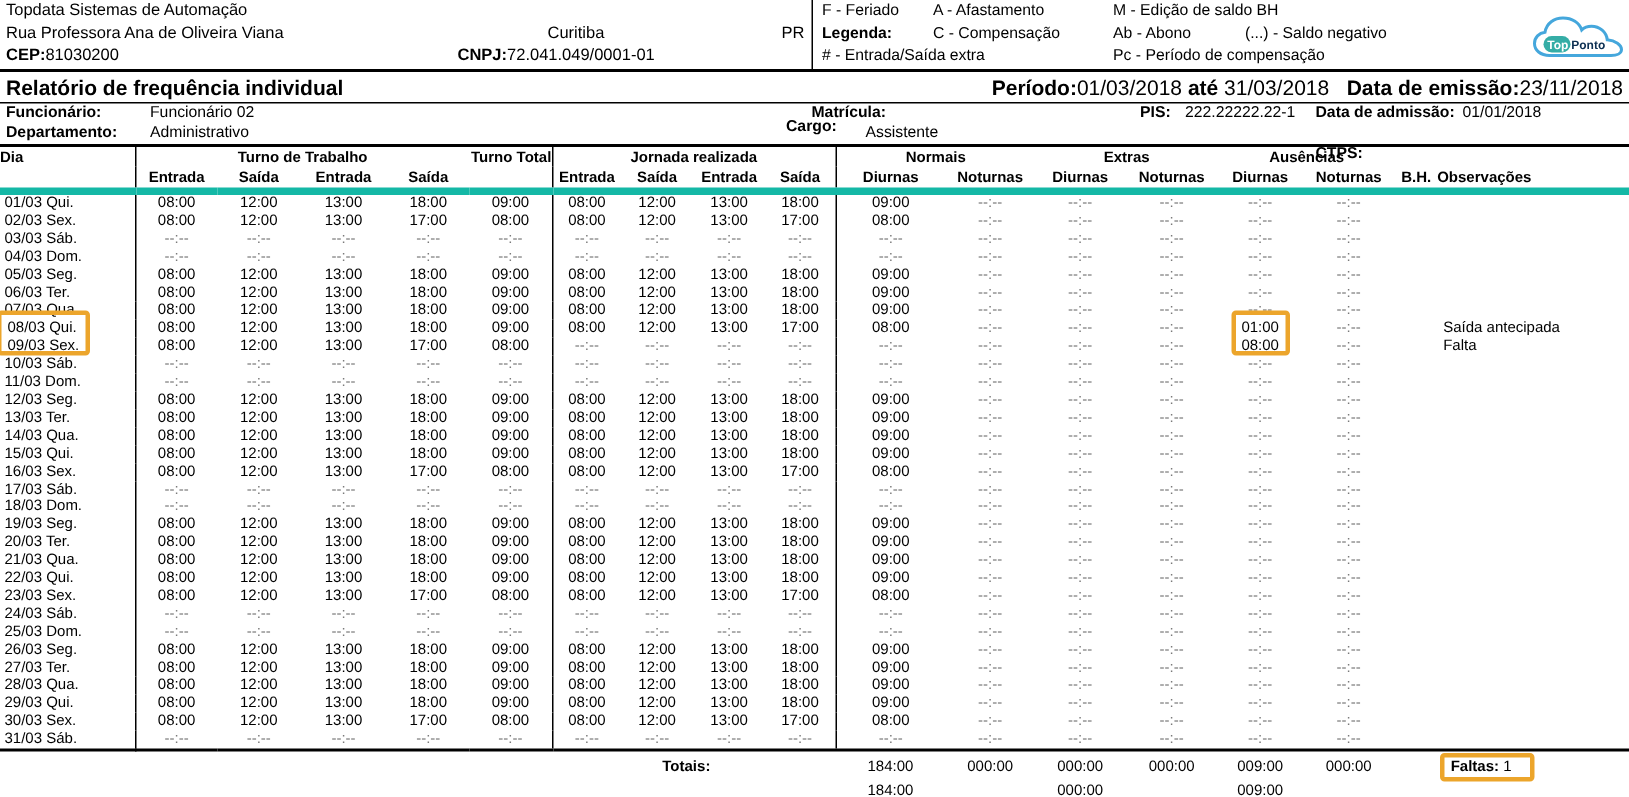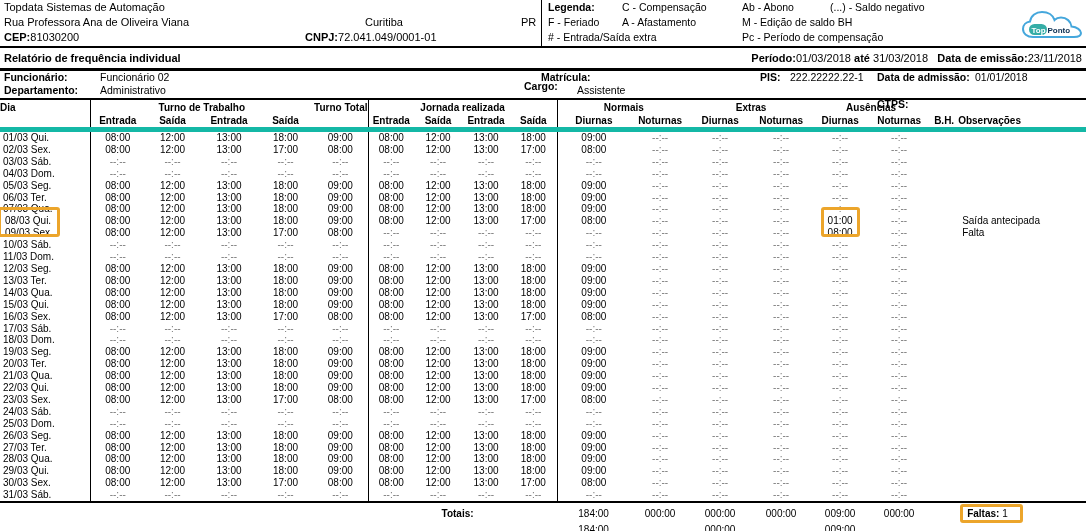--- a/index.html
+++ b/index.html
@@ -9,21 +9,21 @@
   .hdr{position:relative;height:46px;border-bottom:2px solid #000;}
   .hdr-left{position:absolute;left:0;top:0;width:541px;height:46px;font-size:11px;}
   .hdr-left span{position:absolute;white-space:nowrap;}
   .b{font-weight:bold;}
   .hdr-legend{position:absolute;left:541px;top:0;width:478px;height:46px;border-left:1px solid #000;
               font-size:10.5px;padding-left:6px;box-sizing:border-box;}
   .lg-row{display:flex;height:15px;line-height:15px;white-space:nowrap;}
   .lg-a{width:74px;} .lg-b{width:120px;} .lg-ab{width:194px;} .lg-c{width:88px;}
   .logo{position:absolute;right:3px;top:9px;width:62px;height:35px;}
   
-  .titlebar{height:20px;border-bottom:3px solid #000000;display:flex;align-items:center;font-size:11px;}
+  .titlebar{height:20px;border-bottom:1px solid #000000;display:flex;align-items:center;font-size:14px;}
   .titlebar .title{font-weight:bold;padding-left:4px;}
   .titlebar .right{margin-left:auto;padding-right:4px;white-space:nowrap;}
   
   .info{position:relative;height:27px;border-bottom:2px solid #000;font-size:10.5px;}
   .info span{position:absolute;white-space:nowrap;}
   
   table.grid{border-collapse:collapse;table-layout:fixed;width:1086px;font-size:10px;}
   table.grid th,table.grid td{padding:0;margin:0;overflow:visible;white-space:nowrap;}
   thead th{font-weight:bold;text-align:center;}
   thead tr.h1 th{height:13px;vertical-align:bottom;}
@@ -59,29 +59,29 @@
     <div class="hdr-left">
       <span style="left:4px;top:1px">Topdata Sistemas de Automação</span>
       <span style="left:4px;top:16px">Rua Professora Ana de Oliveira Viana</span>
       <span style="left:365px;top:16px">Curitiba</span>
       <span style="left:521px;top:16px">PR</span>
       <span style="left:4px;top:31px"><b class="b">CEP:</b><span>81030200</span></span>
       <span style="left:305px;top:31px"><b class="b">CNPJ:</b><span>72.041.049/0001-01</span></span>
     </div>
     <div class="hdr-legend">
       <div class="lg-row">
+        <span class="lg-a">F - Feriado</span>
+        <span class="lg-b">A - Afastamento</span>
+        <span>M - Edição de saldo BH</span>
+      </div>
+      <div class="lg-row">
         <span class="lg-a b">Legenda:</span>
         <span class="lg-b">C - Compensação</span>
         <span class="lg-c">Ab - Abono</span>
         <span>(...) - Saldo negativo</span>
-      </div>
-      <div class="lg-row">
-        <span class="lg-a">F - Feriado</span>
-        <span class="lg-b">A - Afastamento</span>
-        <span>M - Edição de saldo BH</span>
       </div>
       <div class="lg-row">
         <span class="lg-ab"># - Entrada/Saída extra</span>
         <span>Pc - Período de compensação</span>
       </div>
     </div>
     <div class="logo">
       <svg width="62" height="35" viewBox="0 0 62 35">
         <path d="M12,28 C6,28 2,24.5 2,20 C2,16 5,13 9,12.5 C10,6.5 15,3 21,3 C27,3 32,6 33.5,11 C35,9.5 37.5,8.5 40,8.5 C45.5,8.5 50,12.5 50.5,17.5 C56,18 60,21 60,24 C60,26.5 57,28 53,28 Z" fill="#ffffff" stroke="#45a7dc" stroke-width="2"></path>
         <rect x="8" y="15" width="18" height="11" rx="5.5" fill="#35ada6"></rect>

